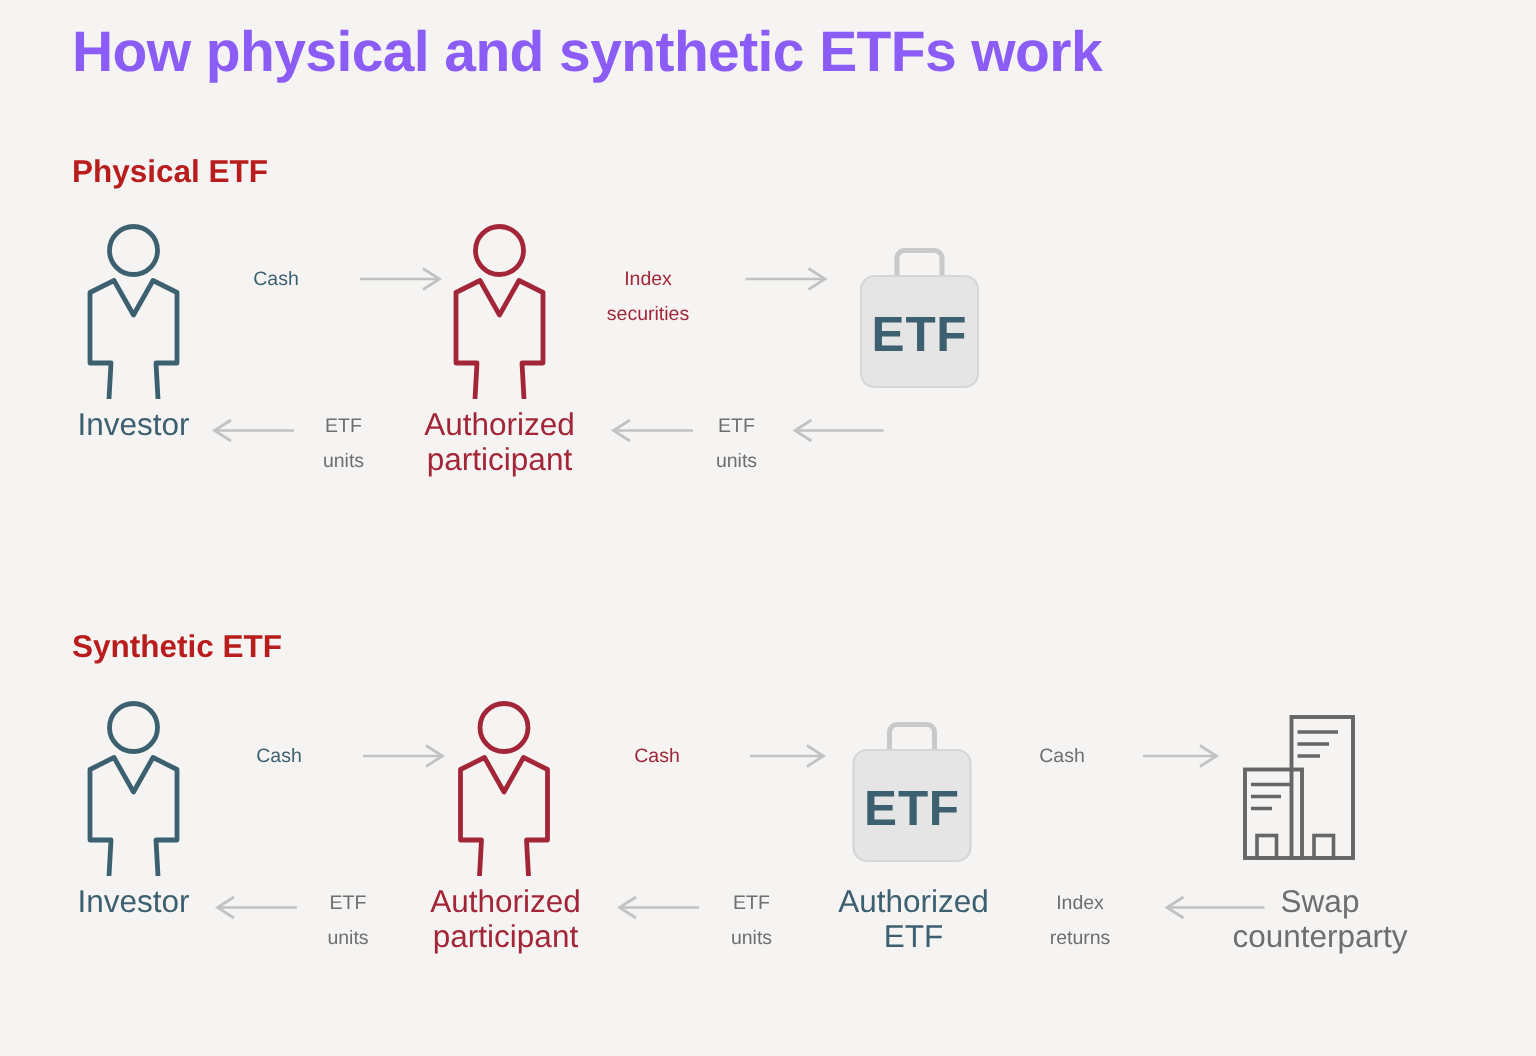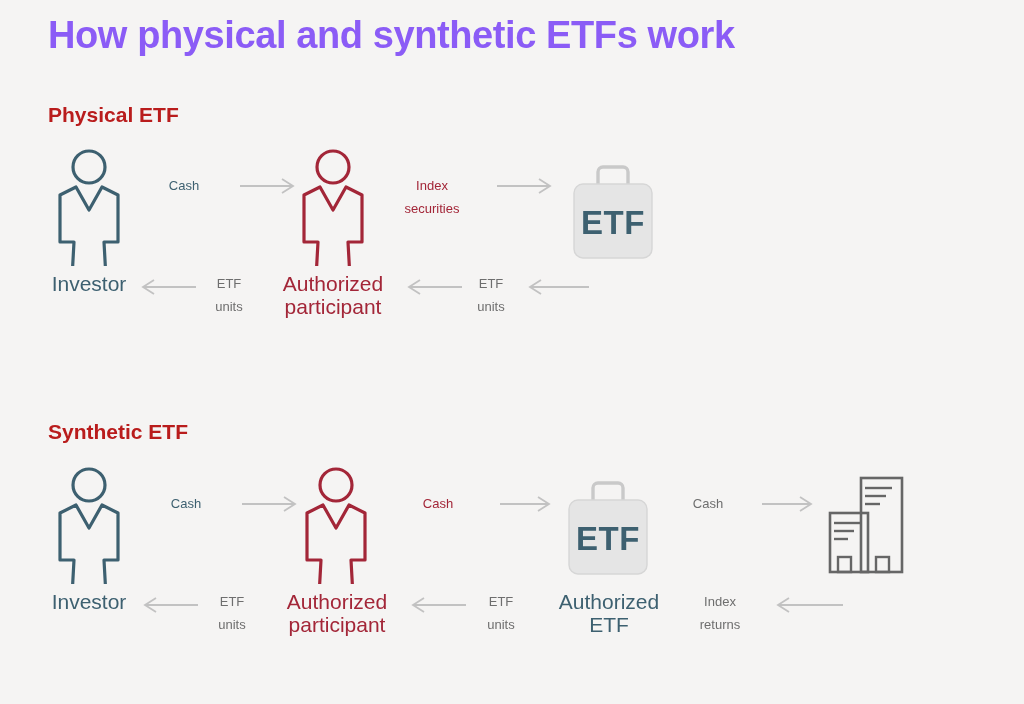--- a/index.html
+++ b/index.html
@@ -207,20 +207,22 @@
         <line x1="43" y1="29" x2="58" y2="29" stroke="#666" stroke-width="2.4"></line>
 
         <line x1="12" y1="48" x2="38" y2="48" stroke="#666" stroke-width="2.4"></line>
         <line x1="12" y1="56" x2="32" y2="56" stroke="#666" stroke-width="2.4"></line>
         <line x1="12" y1="64" x2="26" y2="64" stroke="#666" stroke-width="2.4"></line>
 
         <rect x="16" y="82" width="13" height="15" fill="none" stroke="#666" stroke-width="2.4"></rect>
         <rect x="54" y="82" width="13" height="15" fill="none" stroke="#666" stroke-width="2.4"></rect>
       </svg>
     </div>
+    <div class="node-label c-gray" style="left:790px;top:124px;width:180px;">Swap
+counterparty</div>
 
     <div class="arrow" style="left:142px;top:131px;">
       <svg width="56" height="16" viewBox="0 0 56 16">
         <line x1="4" y1="8" x2="56" y2="8" stroke="#c2c2c2" stroke-width="1.8"></line>
         <polyline points="14,1 3,8 14,15" fill="none" stroke="#c2c2c2" stroke-width="1.8"></polyline>
       </svg>
     </div>
     <div class="flow-label c-gray" style="left:188px;top:124px;width:88px;">ETF
 units</div>
 

